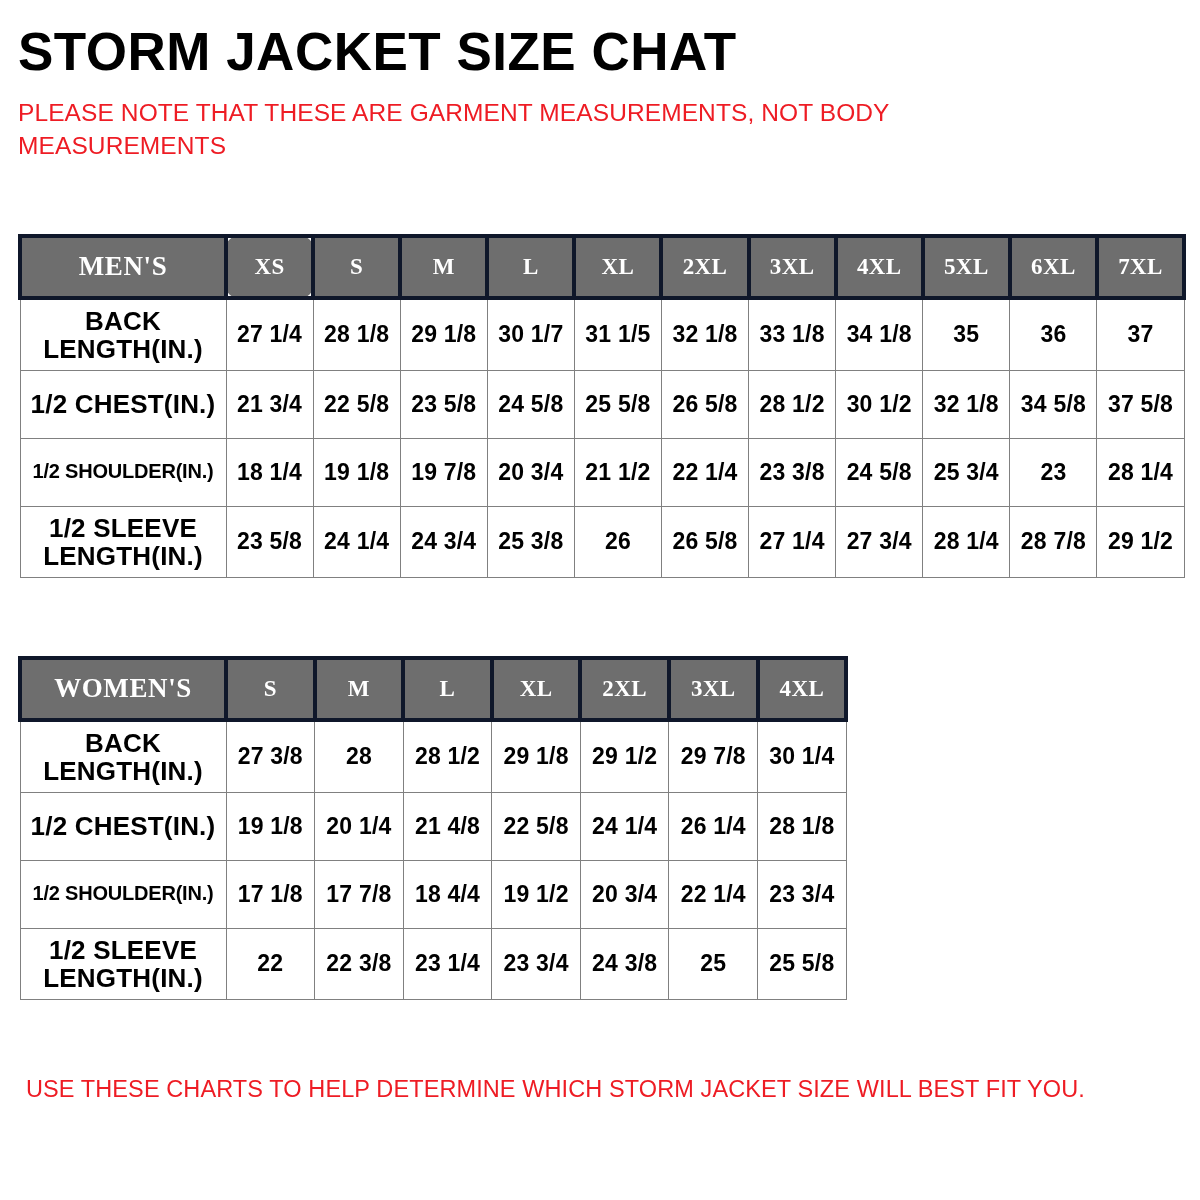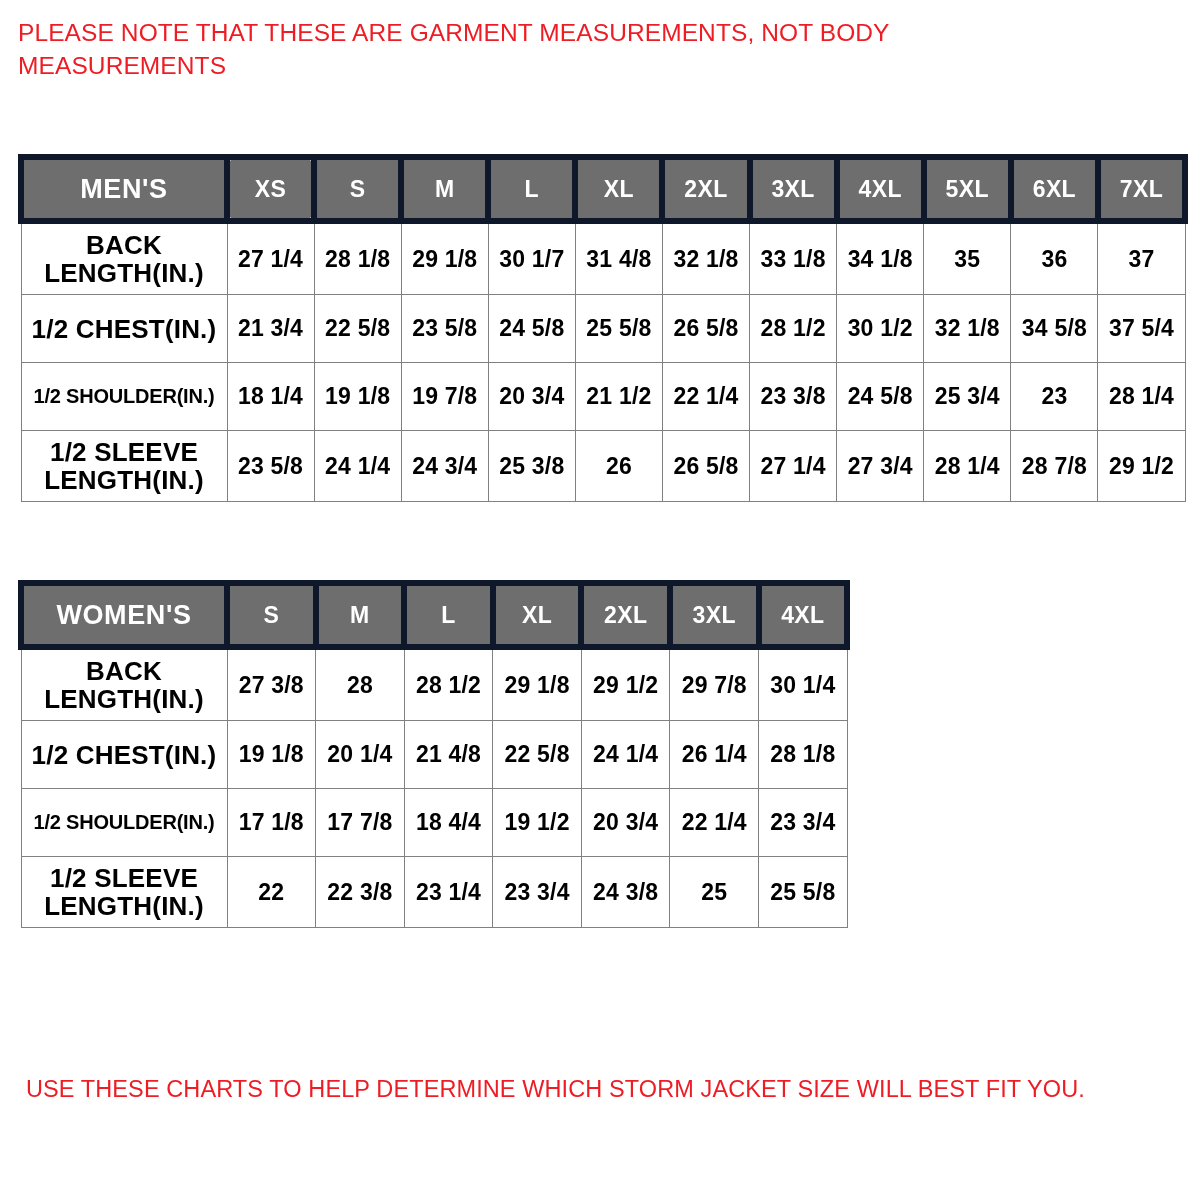--- a/index.html
+++ b/index.html
@@ -66,24 +66,25 @@
     text-align: center;
     vertical-align: middle;
     padding: 0;
     font-weight: bold;
     color: #000000;
     background: #ffffff;
   }
   .size-table thead th {
     background: #6e6e6e;
     color: #ffffff;
-    border: 6px solid #0f172a;
+    border: 4px solid #0f172a;
     font-size: 23px;
     height: 58px;
     letter-spacing: 0.4px;
+    font-family: Liberation Serif, serif;
   }
   .size-table thead th.corner {
     font-size: 27px;
     letter-spacing: 0.6px;
   }
   .size-table tbody td.rowhead {
     font-size: 26px;
     line-height: 1.08;
     letter-spacing: 0.2px;
     padding: 4px 2px;
@@ -107,20 +108,21 @@
   
   #womens-table { width: 826px; margin-top: 78px; }
   #womens-table col.c-label { width: 206px; }
   #womens-table col.c-size  { width: 88.6px; }
 </style>
 </head>
 <body>
 
 <div class="page">
 
+  <h1 class="title">STORM JACKET SIZE CHAT</h1>
 
   <p class="note-top" style="color: rgb(238, 28, 36);">PLEASE NOTE THAT THESE ARE GARMENT MEASUREMENTS, NOT BODY MEASUREMENTS</p>
 
   <table class="size-table" id="mens-table">
     <colgroup id="mens-colgroup">
         <col class="c-label">
         <col class="c-size">
         <col class="c-size">
         <col class="c-size">
         <col class="c-size">
@@ -148,41 +150,41 @@
           <th style="background: rgb(110, 110, 110); color: rgb(255, 255, 255);">7XL</th>
         </tr>
     </thead>
     <tbody id="mens-tbody">
         <tr class="r-tall">
           <td class="rowhead">BACK<br>LENGTH(IN.)</td>
           <td class="val">27 1/4</td>
           <td class="val">28 1/8</td>
           <td class="val">29 1/8</td>
           <td class="val">30 1/7</td>
-          <td class="val">31 4/8</td>
+          <td class="val">31 1/5</td>
           <td class="val">32 1/8</td>
           <td class="val">33 1/8</td>
           <td class="val">34 1/8</td>
           <td class="val">35</td>
           <td class="val">36</td>
           <td class="val">37</td>
         </tr>
         <tr class="r-short">
           <td class="rowhead">1/2  CHEST(IN.)</td>
           <td class="val">21 3/4</td>
           <td class="val">22 5/8</td>
           <td class="val">23 5/8</td>
           <td class="val">24 5/8</td>
           <td class="val">25 5/8</td>
           <td class="val">26 5/8</td>
           <td class="val">28 1/2</td>
           <td class="val">30 1/2</td>
           <td class="val">32 1/8</td>
           <td class="val">34 5/8</td>
-          <td class="val">37 5/4</td>
+          <td class="val">37 5/8</td>
         </tr>
         <tr class="r-short">
           <td class="rowhead tight">1/2  SHOULDER(IN.)</td>
           <td class="val">18 1/4</td>
           <td class="val">19 1/8</td>
           <td class="val">19 7/8</td>
           <td class="val">20 3/4</td>
           <td class="val">21 1/2</td>
           <td class="val">22 1/4</td>
           <td class="val">23 3/8</td>

